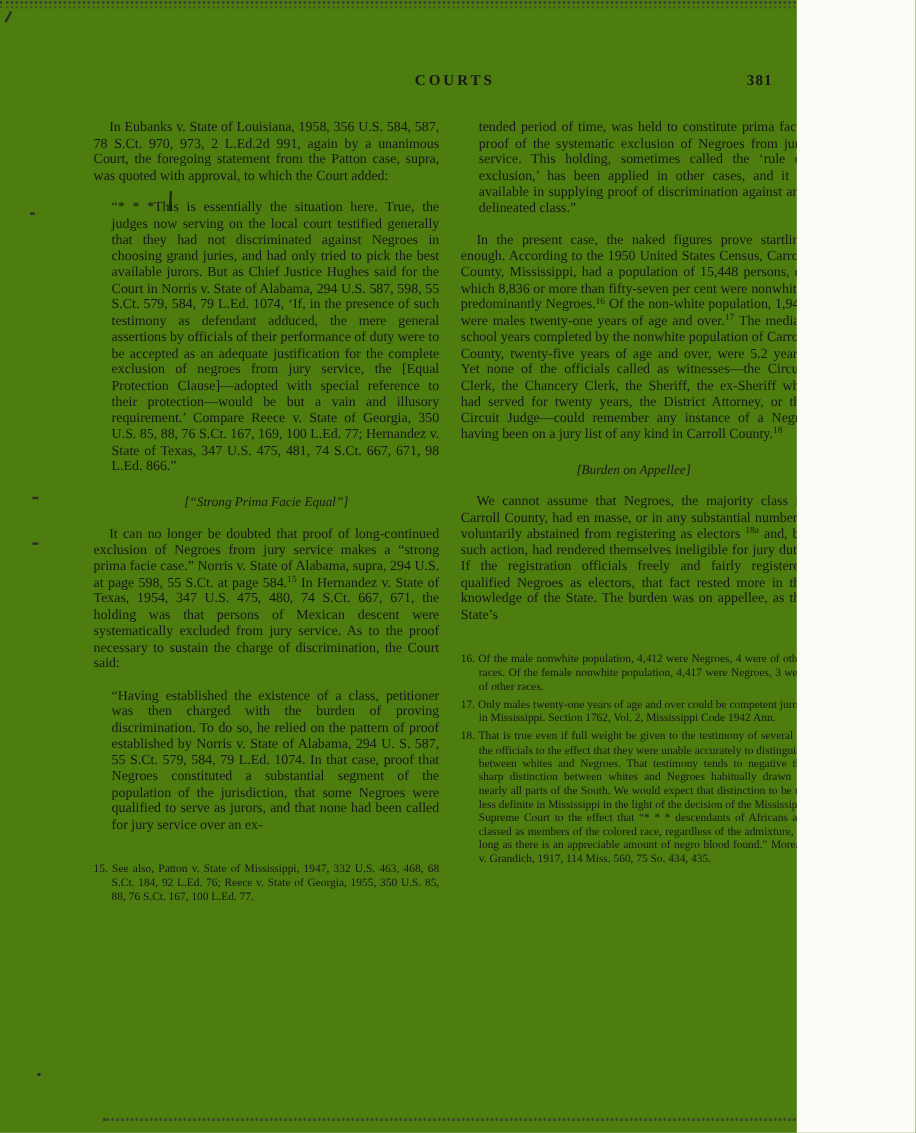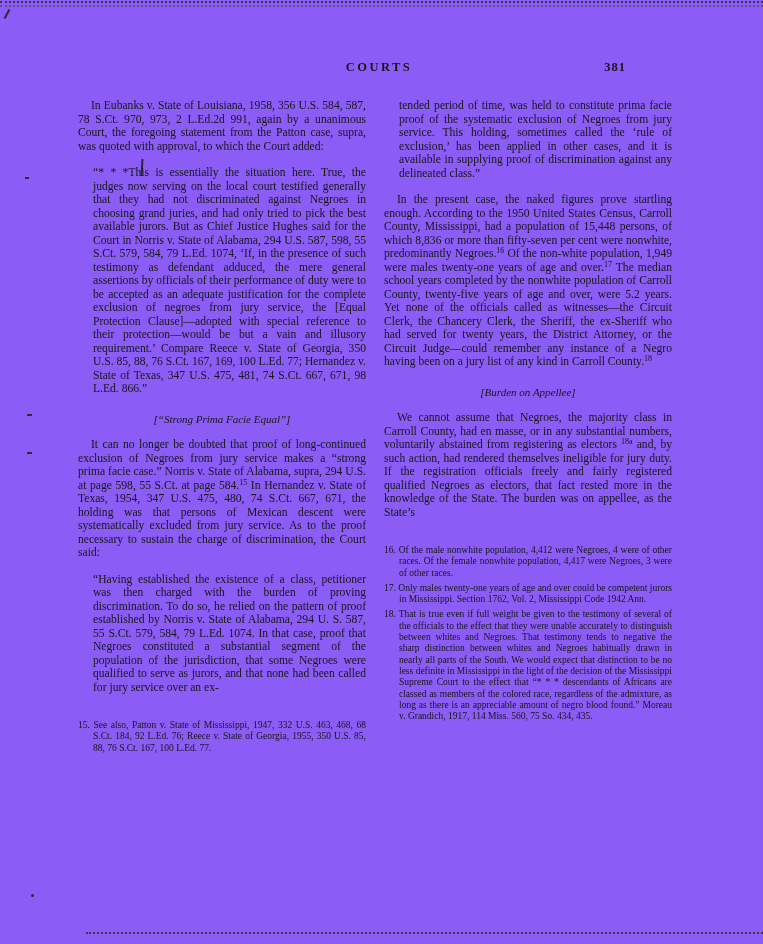--- a/index.html
+++ b/index.html
@@ -1,33 +1,33 @@
 <!DOCTYPE html>
 <html><head>
 <meta charset="utf-8">
 <style>
   html,body{margin:0;padding:0;}
   body{width:763px;height:944px;background:#fcfbf7;font-family:"Liberation Serif","DejaVu Serif",serif;color:#171717;}
-  .page{position:relative;width:763px;height:944px;overflow:hidden;background:#8b5cf6;text-decoration:underline;}
+  .page{position:relative;width:664px;height:944px;overflow:hidden;background:#4d7c0f;text-decoration:underline;}
   
   .dots{position:absolute;height:0;border-top:2px dotted #3a3a3a;}
   .dots.top1{top:1px;left:0;width:763px;}
   .dots.top2{top:5px;left:0;width:763px;opacity:.5;}
   .dots.bottom{top:932px;left:86px;width:677px;}
   .speck{position:absolute;background:#2d2d2d;}
   .speck.s1{left:6px;top:9px;width:2px;height:10px;transform:rotate(28deg);}
   .speck.s2{left:25px;top:177px;width:4px;height:2px;}
   .speck.s3{left:27px;top:414px;width:5px;height:2px;}
   .speck.s4{left:27px;top:452px;width:5px;height:2px;}
   .speck.s5{left:31px;top:894px;width:3px;height:3px;border-radius:50%;}
   .pen-mark{position:absolute;left:141px;top:159px;width:2px;height:17px;background:#1c1c1c;transform:rotate(3deg);opacity:.85;}
   
   .header{position:absolute;top:60px;left:78px;width:602px;height:16px;font-size:12.5px;font-weight:bold;}
   .running-head{position:absolute;left:0;right:0;text-align:center;letter-spacing:2.5px;}
-  .page-number{position:absolute;right:54px;top:0;letter-spacing:1px;}
+  .page-number{position:absolute;right:36px;top:0;letter-spacing:1px;}
   
   .columns{position:absolute;top:99px;left:78px;width:602px;display:flex;gap:18px;}
   .col{width:288px;font-size:11.6px;line-height:13.5px;text-align:justify;}
   p,h2{margin:0;}
   .first-indent{text-indent:13px;}
   .quote{padding-left:15px;margin-top:13px;margin-bottom:13px;text-align:justify;}
   .quote.no-top{margin-top:0;}
   .heading{font-size:11px;font-style:italic;font-weight:normal;text-align:center;margin:17px 0 12px;}
   sup.fn-ref{font-size:8px;line-height:0;vertical-align:4px;}
   .footnotes{margin-top:26px;font-size:9.5px;line-height:11.3px;}

